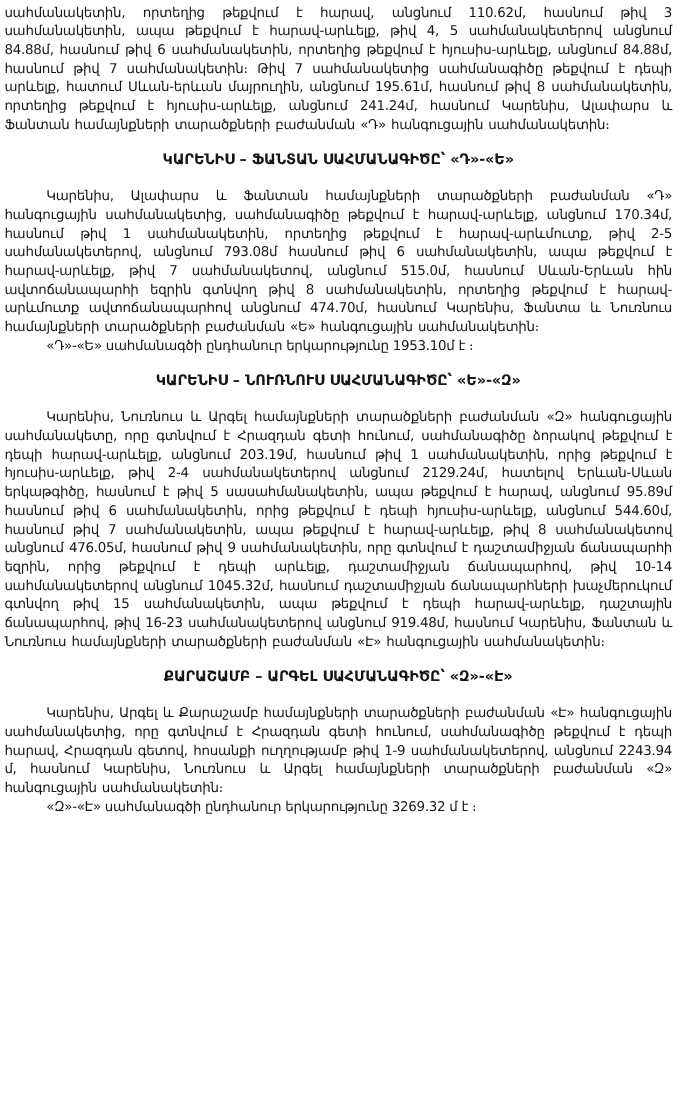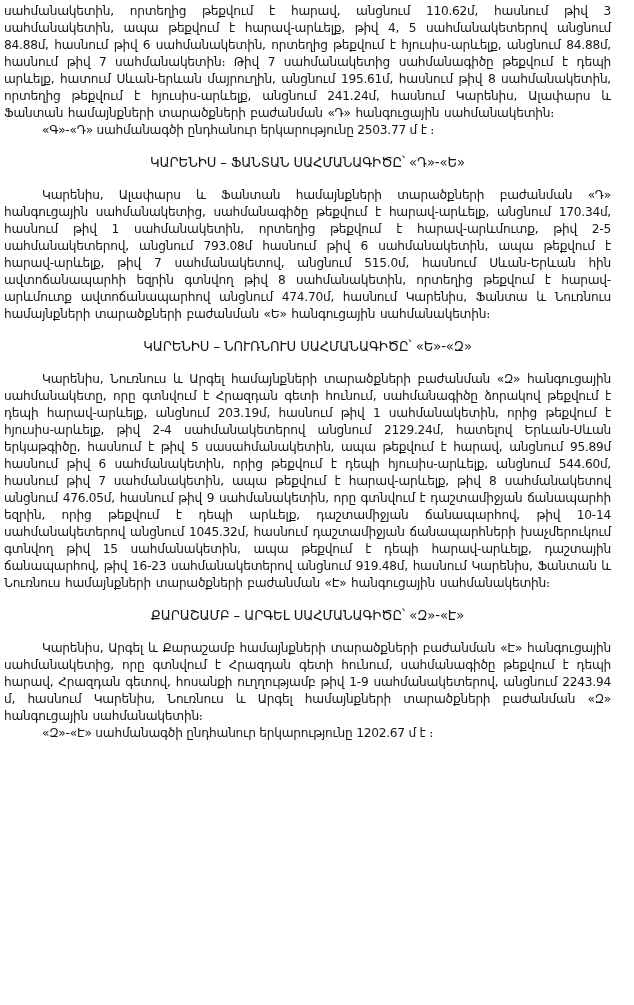--- a/index.html
+++ b/index.html
@@ -34,45 +34,45 @@
     font-size: 12.2px;
     line-height: 17px;
     text-indent: 38px;
     letter-spacing: -0.25px;
     text-align: left;
   }
   .section-heading {
     margin: 15px 0 16px 0;
     font-size: 13.2px;
     line-height: 17px;
-    font-weight: 400;
+    font-weight: 700;
     text-align: center;
     letter-spacing: -0.1px;
   }
 </style>
 </head>
 <body>
 
 <div class="page">
 
   <p class="body-par">սահմանակետին, որտեղից թեքվում է հարավ, անցնում 110.62մ, հասնում թիվ 3 սահմանակետին, ապա թեքվում է հարավ-արևելք, թիվ 4, 5 սահմանակետերով անցնում 84.88մ, հասնում թիվ 6 սահմանակետին, որտեղից թեքվում է հյուսիս-արևելք, անցնում 84.88մ, հասնում թիվ 7 սահմանակետին։ Թիվ 7 սահմանակետից սահմանագիծը թեքվում է դեպի արևելք, հատում Սևան-երևան մայրուղին, անցնում 195.61մ, հասնում թիվ 8 սահմանակետին, որտեղից թեքվում է հյուսիս-արևելք, անցնում 241.24մ, հասնում Կարենիս, Ալափարս և Ֆանտան համայնքների տարածքների բաժանման «Դ» հանգուցային սահմանակետին։</p>
 
-  <p class="total-line">«Գ»-«Դ» սահմանագծի ընդհանուր երկարությունը 2503.77 մ է ։</p>
 
   <h2 class="section-heading">ԿԱՐԵՆԻՍ – ՖԱՆՏԱՆ  ՍԱՀՄԱՆԱԳԻԾԸ՝ «Դ»-«Ե»</h2>
 
   <p class="body-par indent">Կարենիս, Ալափարս և Ֆանտան համայնքների տարածքների բաժանման «Դ» հանգուցային սահմանակետից, սահմանագիծը թեքվում է հարավ-արևելք, անցնում 170.34մ, հասնում թիվ 1 սահմանակետին, որտեղից թեքվում է հարավ-արևմուտք, թիվ 2-5 սահմանակետերով, անցնում 793.08մ հասնում թիվ 6 սահմանակետին, ապա թեքվում է հարավ-արևելք, թիվ 7 սահմանակետով, անցնում 515.0մ, հասնում Սևան-Երևան հին ավտոճանապարհի եզրին գտնվող թիվ 8 սահմանակետին, որտեղից թեքվում է հարավ-արևմուտք ավտոճանապարհով անցնում 474.70մ, հասնում Կարենիս, Ֆանտա և Նուռնուս համայնքների տարածքների բաժանման «Ե» հանգուցային սահմանակետին։</p>
 
+  <p class="total-line">«Դ»-«Ե» սահմանագծի ընդհանուր երկարությունը 1953.10մ է ։</p>
 
   <h2 class="section-heading">ԿԱՐԵՆԻՍ – ՆՈՒՌՆՈՒՍ  ՍԱՀՄԱՆԱԳԻԾԸ՝ «Ե»-«Զ»</h2>
 
   <p class="body-par indent">Կարենիս, Նուռնուս և Արգել համայնքների տարածքների բաժանման «Զ» հանգուցային սահմանակետը, որը գտնվում է Հրազդան գետի հունում, սահմանագիծը ձորակով թեքվում է դեպի հարավ-արևելք, անցնում 203.19մ, հասնում թիվ 1 սահմանակետին, որից թեքվում է հյուսիս-արևելք, թիվ 2-4 սահմանակետերով անցնում 2129.24մ, հատելով Երևան-Սևան երկաթգիծը,  հասնում է թիվ 5 սասահմանակետին, ապա թեքվում է հարավ, անցնում  95.89մ հասնում թիվ 6 սահմանակետին, որից թեքվում է դեպի հյուսիս-արևելք, անցնում 544.60մ, հասնում թիվ 7 սահմանակետին, ապա թեքվում է հարավ-արևելք, թիվ 8 սահմանակետով անցնում 476.05մ, հասնում թիվ 9 սահմանակետին, որը գտնվում է դաշտամիջյան ճանապարհի եզրին, որից թեքվում է դեպի արևելք, դաշտամիջյան ճանապարհով, թիվ 10-14 սահմանակետերով անցնում 1045.32մ, հասնում դաշտամիջյան ճանապարհների խաչմերուկում գտնվող թիվ 15 սահմանակետին, ապա թեքվում է դեպի հարավ-արևելք, դաշտային ճանապարհով, թիվ 16-23 սահմանակետերով անցնում 919.48մ, հասնում Կարենիս, Ֆանտան և Նուռնուս համայնքների տարածքների բաժանման «Է» հանգուցային սահմանակետին։</p>
 
 
   <h2 class="section-heading">ՔԱՐԱՇԱՄԲ – ԱՐԳԵԼ  ՍԱՀՄԱՆԱԳԻԾԸ՝ «Զ»-«Է»</h2>
 
   <p class="body-par indent">Կարենիս, Արգել և Քարաշամբ համայնքների տարածքների բաժանման «Է» հանգուցային սահմանակետից, որը գտնվում է Հրազդան գետի հունում, սահմանագիծը թեքվում է դեպի հարավ, Հրազդան գետով, հոսանքի ուղղությամբ թիվ 1-9 սահմանակետերով, անցնում 2243.94 մ, հասնում Կարենիս, Նուռնուս և Արգել համայնքների տարածքների բաժանման «Զ» հանգուցային սահմանակետին։</p>
 
-  <p class="total-line">«Զ»-«Է» սահմանագծի ընդհանուր երկարությունը 1202.67 մ է ։</p>
+  <p class="total-line">«Զ»-«Է» սահմանագծի ընդհանուր երկարությունը 3269.32 մ է ։</p>
 
 
 
 </div>
 
 </body></html>

